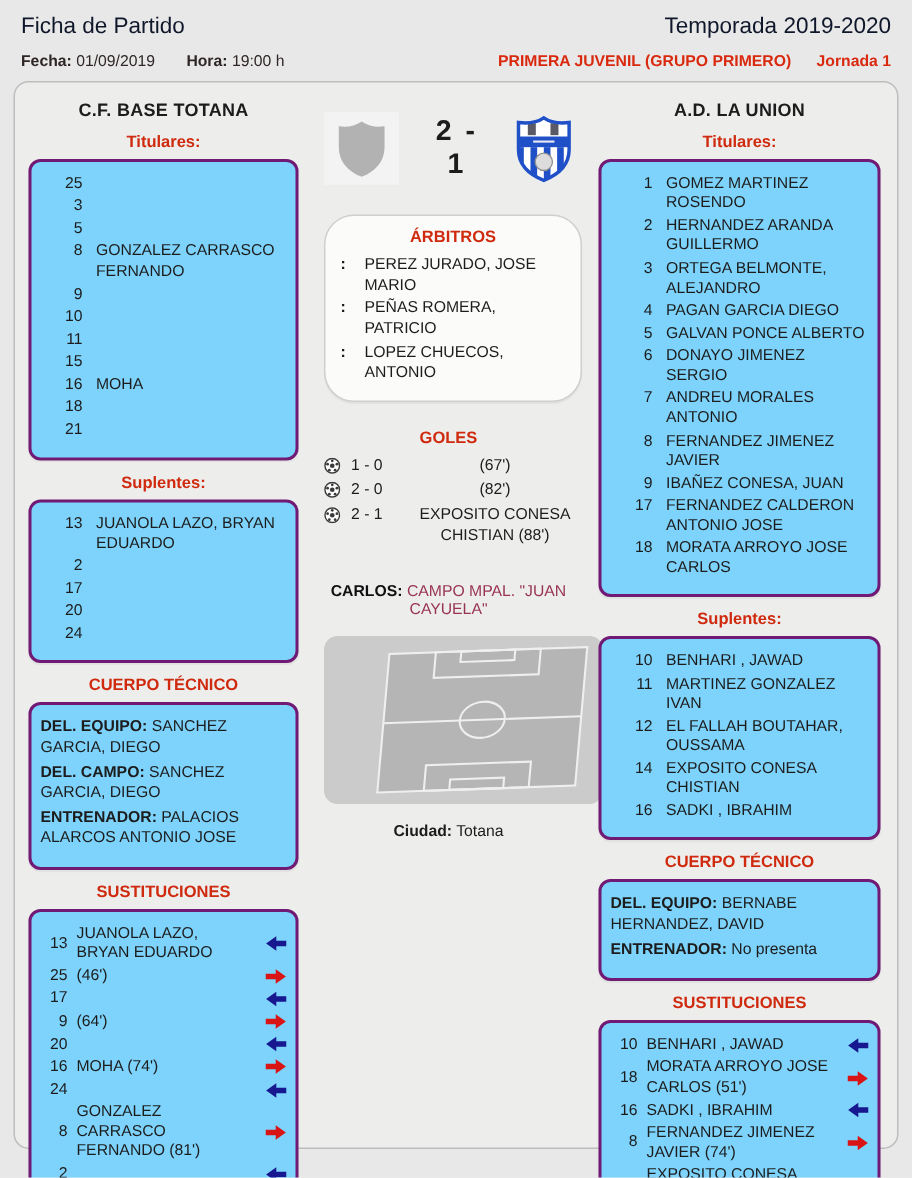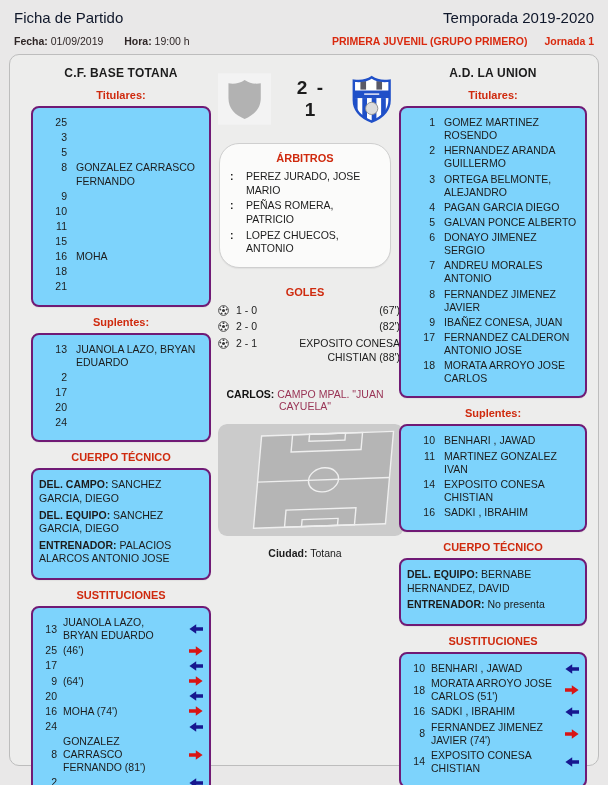--- a/index.html
+++ b/index.html
@@ -19,24 +19,24 @@
   .hdr-left b { font-weight:bold; }
   .hdr-left .val { margin-right:18px; }
   .hdr-right { color:#d9290e; font-weight:bold; }
   .hdr-right .round { margin-left:14px; }
   
   .sheet {
     margin:7px 9px 0 9px;
     border:1px solid #bdbdbd;
     border-radius:10px;
     background:#ededec;
-    padding:6px 6px 8px 16px;
+    padding:6px 6px 8px 4px;
     display:grid;
     grid-template-columns:190px 1fr 198px;
-    column-gap:2px;
+    column-gap:12px;
     height:712px;
   }
   .col { min-width:0; }
   .team-name { text-align:center; font-weight:bold; font-size:12px; margin-top:5px; letter-spacing:.2px; }
   .sec-heading { text-align:center; font-weight:bold; font-size:11px; color:#cf2a0e; margin:9px 0 5px 0; }
   .box {
     background:#7dd3fc;
     border:2px solid #701a75;
     border-radius:8px;
     margin:0 5px;
@@ -58,21 +58,21 @@
   .score-row { display:flex; justify-content:center; align-items:center; gap:16px; margin-top:12px; }
   .score-text { font-weight:bold; font-size:19px; letter-spacing:2px; }
   .ref-box {
     width:172px; margin:18px auto 0 auto; text-align:left;
     background:#fbfbfa; border:1px solid #cfcfcf; border-radius:20px; padding:8px 10px 9px 10px;
     box-shadow:0 1px 1px rgba(0,0,0,.05);
   }
   .ref-box .sec-heading { margin:0 0 6px 0; }
   .ref-row { display:grid; grid-template-columns:7px 1fr; column-gap:9px; margin-bottom:2px; line-height:1.3; }
   .ref-row .pre { font-weight:bold; }
-  .goals-list { width:182px; margin:6px auto 0 auto; text-align:right; }
+  .goals-list { width:182px; margin:6px auto 0 auto; text-align:center; }
   .goal-row { display:flex; align-items:flex-start; gap:7px; margin-bottom:3px; line-height:1.3; }
   .goal-row .gscore { white-space:nowrap; }
   .goal-row .gdetail { flex:1; }
   .stadium-line { margin-top:24px; font-size:10.5px; }
   .stadium-line b { font-weight:bold; color:#111; }
   .stadium-line .st-name { color:#993355; }
   .pitch-wrap { width:186px; margin:12px auto 0 auto; border-radius:8px; overflow:hidden; }
   .city-line { margin-top:9px; }
   .city-line b { font-weight:bold; }
 </style>
@@ -174,25 +174,25 @@
         <div class="player-row">
           <span class="num">24</span>
           <span class="pname"></span>
         </div>
       </div>
 
     <div class="sec-heading">CUERPO TÉCNICO</div>
     <div class="box">
 
     <div class="staff-row">
+          <b>DEL. EQUIPO:</b>
+          <span>SANCHEZ GARCIA, DIEGO</span>
+        </div>
+        <div class="staff-row">
           <b>DEL. CAMPO:</b>
-          <span>SANCHEZ GARCIA, DIEGO</span>
-        </div>
-        <div class="staff-row">
-          <b>DEL. EQUIPO:</b>
           <span>SANCHEZ GARCIA, DIEGO</span>
         </div>
         <div class="staff-row">
           <b>ENTRENADOR:</b>
           <span>PALACIOS ALARCOS ANTONIO JOSE</span>
         </div>
       </div>
 
     <div class="sec-heading">SUSTITUCIONES</div>
     <div class="box">
@@ -479,20 +479,24 @@
 
     <div class="player-row">
           <span class="num">10</span>
           <span class="pname">BENHARI , JAWAD</span>
         </div>
         <div class="player-row">
           <span class="num">11</span>
           <span class="pname">MARTINEZ GONZALEZ IVAN</span>
         </div>
         <div class="player-row">
+          <span class="num">12</span>
+          <span class="pname">EL FALLAH BOUTAHAR, OUSSAMA</span>
+        </div>
+        <div class="player-row">
           <span class="num">14</span>
           <span class="pname">EXPOSITO CONESA CHISTIAN</span>
         </div>
         <div class="player-row">
           <span class="num">16</span>
           <span class="pname">SADKI , IBRAHIM</span>
         </div>
       </div>
 
     <div class="sec-heading">CUERPO TÉCNICO</div>

